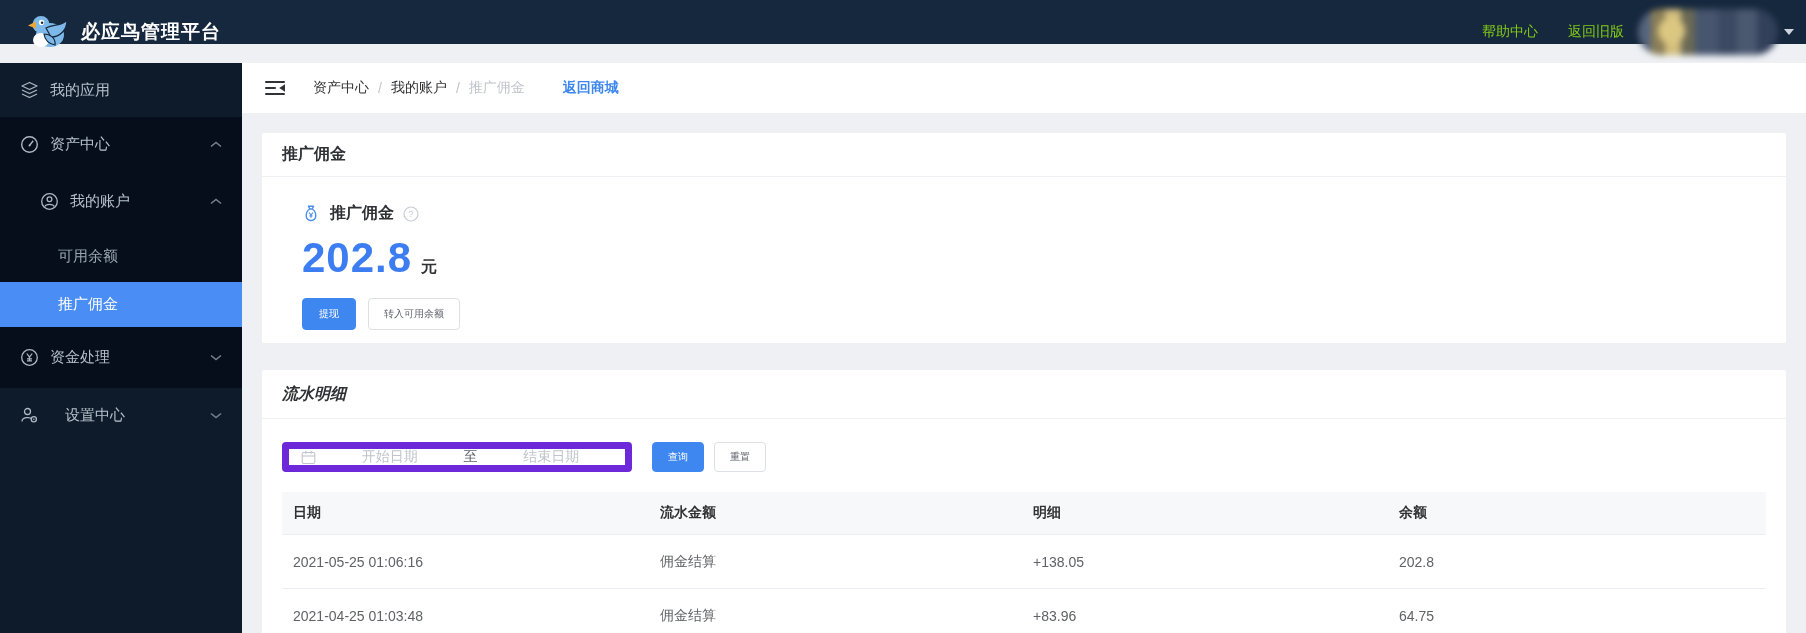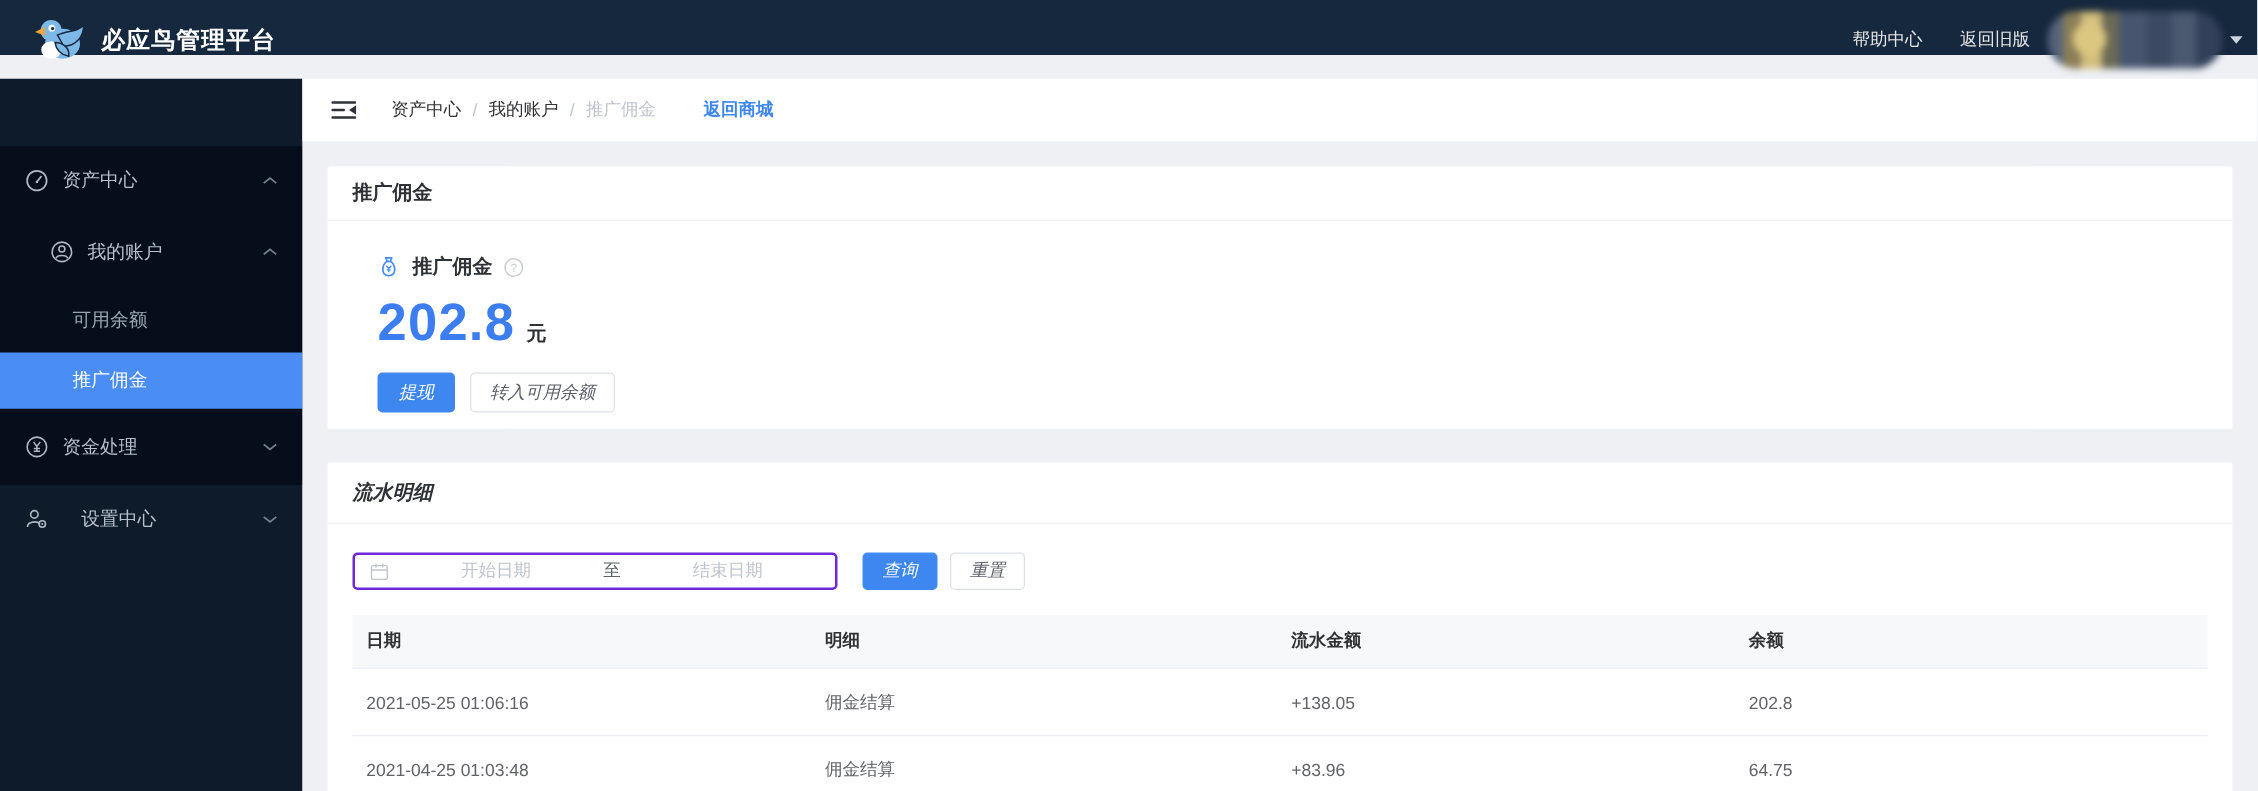--- a/index.html
+++ b/index.html
@@ -4,21 +4,21 @@
 <style>
   html,body{margin:0;padding:0;background:#eef0f4;}
   .app{position:relative;width:1806px;height:633px;overflow:hidden;
        font-family:"Liberation Sans",sans-serif;background:#eef0f4;}
 
   
   .topbar{position:absolute;left:0;top:0;width:1806px;height:44px;background:#16283e;}
   .brand{position:absolute;left:28px;top:0;height:63px;display:flex;align-items:center;}
   .brand-title{color:#ffffff;font-size:19px;font-weight:bold;margin-left:13px;letter-spacing:1px;}
   .top-right{position:absolute;right:12px;top:0;height:63px;display:flex;align-items:center;}
-  .top-link{color:#e5e5e5;font-size:14px;cursor:pointer;}
+  .top-link{color:#84cc16;font-size:14px;cursor:pointer;}
   .top-link.help{margin-right:30px;}
   .top-link.old{margin-right:14px;}
   .blur-badge{width:140px;height:46px;border-radius:24px;filter:blur(3px);
     background:
       radial-gradient(circle at 24% 48%, #dcc781 0 13px, rgba(0,0,0,0) 14px),
       linear-gradient(90deg,#55637c 0 9%,#8a7e57 9% 19%,#d2bd7c 19% 31%,#6b6a55 31% 41%,
                       #47556e 41% 57%,#3b4a62 57% 71%,#4a5870 71% 85%,#32405a 85%);}
   .caret{width:0;height:0;border-left:5px solid transparent;border-right:5px solid transparent;
          border-top:6px solid #cdd4de;margin-left:6px;}
 
@@ -60,28 +60,28 @@
   .card1 .card-head{height:44px;}
   .card2 .card-head{height:49px;font-style:italic;}
 
   .c1-body{padding:26px 20px 0 40px;}
   .fund-row{display:flex;align-items:center;}
   .fund-label{font-size:16px;font-weight:bold;color:#2e3135;margin:0 9px 0 10px;}
   .amount-row{margin-top:10px;display:flex;align-items:baseline;}
   .amount{font-size:42px;font-weight:bold;color:#3c7ef2;letter-spacing:1px;}
   .unit{font-size:16px;color:#303133;font-weight:bold;margin-left:9px;}
   .btn-row{margin-top:16px;display:flex;align-items:center;}
-  .btn{height:32px;border-radius:4px;font-size:14px;display:inline-flex;align-items:center;
+  .btn{height:32px;border-radius:4px;font-size:10px;display:inline-flex;align-items:center;
        justify-content:center;cursor:pointer;box-sizing:border-box;
-       font-family:"Liberation Sans",sans-serif;font-style:italic;}
+       font-family:"Liberation Sans",sans-serif;}
   .btn-primary{background:#3e87f0;color:#ffffff;border:1px solid #3e87f0;padding:0 16px;}
   .btn-plain{background:#ffffff;color:#5a5e66;border:1px solid #dcdfe6;padding:0 15px;margin-left:12px;}
 
   .filter-row{margin:23px 20px 0;display:flex;align-items:center;}
-  .date-range{width:388px;height:30px;border:2px solid #6d28d9;border-radius:4px;background:#fff;
+  .date-range{width:350px;height:30px;border:7px solid #6d28d9;border-radius:4px;background:#fff;
               display:flex;align-items:center;box-sizing:border-box;cursor:pointer;}
   .date-range .cal{margin-left:12px;display:flex;}
   .dr-text{flex:1;text-align:center;font-size:14px;color:#bfc4cc;}
   .dr-sep{font-size:14px;color:#5f646b;}
   .btn-sm{height:30px;}
   .search-btn{margin-left:20px;padding:0 15px;}
   .reset-btn{margin-left:10px;}
 
   .flow-table{margin:20px 20px 0;}
   .t-row{display:grid;grid-template-columns:367px 373px 366px auto;align-items:center;}
@@ -113,20 +113,28 @@
       <span class="top-link help">帮助中心</span>
       <span class="top-link old">返回旧版</span>
       <div class="blur-badge"></div>
       <div class="caret"></div>
     </div>
   </div>
 
   <div class="sidebar">
     <div class="dark-zone"></div>
 
+    <div class="s-item lvl0 i0">
+      <svg width="19" height="19" viewBox="0 0 19 19" fill="none" stroke="#aeb7c2" stroke-width="1.3" stroke-linejoin="round">
+        <polygon points="9.5,1.5 17,5 9.5,8.5 2,5"></polygon>
+        <polyline points="2,9 9.5,12.5 17,9"></polyline>
+        <polyline points="2,13 9.5,16.5 17,13"></polyline>
+      </svg>
+      <span class="s-label">我的应用</span>
+    </div>
 
     <div class="s-item lvl0 i1">
       <svg width="19" height="19" viewBox="0 0 19 19" fill="none" stroke="#aeb7c2" stroke-width="1.4">
         <circle cx="9.5" cy="9.5" r="7.8"></circle>
         <line x1="9.5" y1="10.5" x2="13.2" y2="5.8"></line>
         <circle cx="9.5" cy="10.5" r="1" fill="#aeb7c2" stroke="none"></circle>
       </svg>
       <span class="s-label">资产中心</span>
       <svg class="chev" width="12" height="7" viewBox="0 0 12 7">
         <polyline points="1,5.5 6,1.5 11,5.5" fill="none" stroke="#77828e" stroke-width="1.5"></polyline>
@@ -242,22 +250,22 @@
           <span class="dr-sep">至</span>
           <span class="dr-text">结束日期</span>
         </div>
         <span class="btn btn-primary btn-sm search-btn">查询</span>
         <span class="btn btn-plain btn-sm reset-btn">重置</span>
       </div>
 
       <div class="flow-table">
         <div class="t-row t-head">
           <span class="t-cell">日期</span>
+          <span class="t-cell">流水金额</span>
           <span class="t-cell">明细</span>
-          <span class="t-cell">流水金额</span>
           <span class="t-cell">余额</span>
         </div>
         <div class="t-row t-body-row">
           <span class="t-cell">2021-05-25 01:06:16</span>
           <span class="t-cell">佣金结算</span>
           <span class="t-cell">+138.05</span>
           <span class="t-cell">202.8</span>
         </div>
         <div class="t-row t-body-row">
           <span class="t-cell">2021-04-25 01:03:48</span>

